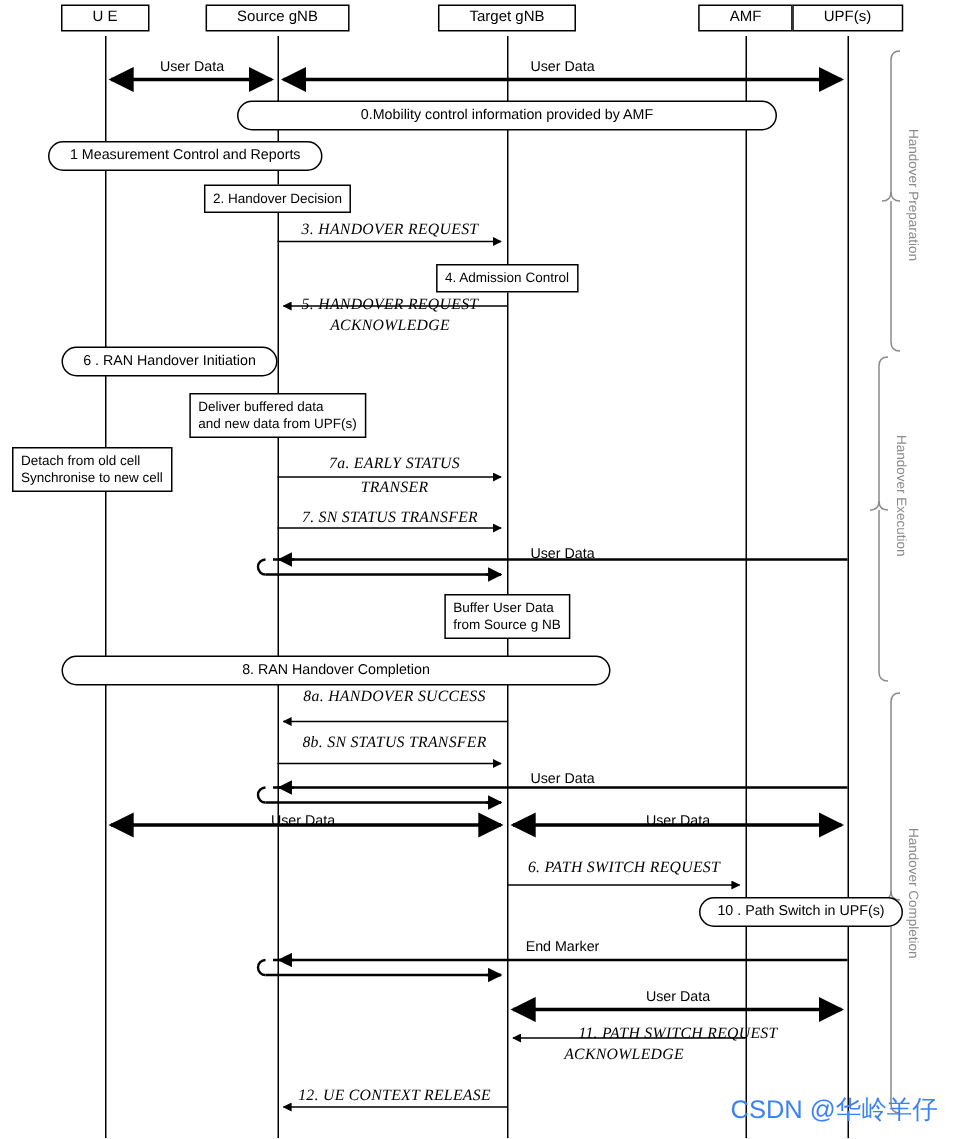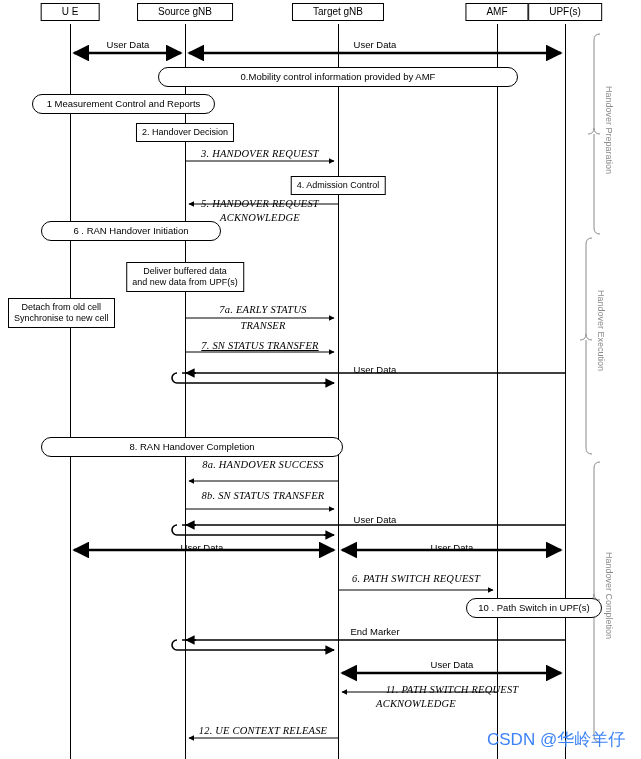--- a/index.html
+++ b/index.html
@@ -5,21 +5,21 @@
   html,body{margin:0;padding:0;background:#ffffff;}
   body{width:641px;height:759px;font-family:"Liberation Sans",sans-serif;color:#000;}
   #canvas{position:relative;width:641px;height:759px;overflow:hidden;background:#fff;}
 
   .lifeline{position:absolute;width:1px;background:#000;}
   .actor-box{position:absolute;border:1px solid #000;background:#fff;
              font-size:10px;line-height:12px;padding:2px 20px;white-space:nowrap;
              transform:translateX(-50%);text-align:center;}
 
   .note{position:absolute;border:1px solid #000;background:#fff;font-size:9px;
-        line-height:11px;padding:3px 5px;text-align:center;white-space:nowrap;
+        line-height:11px;padding:3px 5px;text-align:left;white-space:nowrap;
         transform:translateX(-50%);z-index:5;}
   .note.left{transform:none;}
 
   .stadium{position:absolute;border:1px solid #000;background:#fff;border-radius:999px;
            font-size:9.5px;line-height:12px;padding:3px 5px;text-align:center;
            white-space:nowrap;z-index:6;}
 
   .msg-label{position:absolute;font-size:9.5px;line-height:11px;white-space:nowrap;
              text-align:center;transform:translateX(-50%);z-index:4;background:transparent;}
   .msg-label.italic{font-family:"Liberation Serif",serif;font-style:italic;
@@ -153,21 +153,21 @@
   <div class="msg-label" style="left:375px;top:39px;">User Data</div>
 
   <div class="msg-label italic" style="left:260px;top:148px;">3. HANDOVER REQUEST</div>
 
   <div class="msg-label italic" style="left:260px;top:198px;">5. HANDOVER REQUEST</div>
   <div class="msg-label italic" style="left:260px;top:212px;">ACKNOWLEDGE</div>
 
   <div class="msg-label italic" style="left:263px;top:304px;">7a. EARLY STATUS</div>
   <div class="msg-label italic" style="left:263px;top:320px;">TRANSER</div>
 
-  <div class="msg-label italic" style="left:260px;top:340px;text-decoration:underline;">7. SN STATUS TRANSFER</div>
+  <div class="msg-label italic" style="left:260px;top:340px;">7. SN STATUS TRANSFER</div>
 
   <div class="msg-label" style="left:375px;top:364px;">User Data</div>
 
   <div class="msg-label italic" style="left:263px;top:459px;">8a. HANDOVER SUCCESS</div>
   <div class="msg-label italic" style="left:263px;top:490px;">8b. SN STATUS TRANSFER</div>
 
   <div class="msg-label" style="left:375px;top:514px;">User Data</div>
 
   <div class="msg-label" style="left:202px;top:542px;">User Data</div>
   <div class="msg-label" style="left:452px;top:542px;">User Data</div>
@@ -184,32 +184,36 @@
   <div class="msg-label italic" style="left:263px;top:725px;">12. UE CONTEXT RELEASE</div>
 
   <div class="stadium" style="left:158px;top:67px;width:360px;box-sizing:border-box;">0.Mobility control information provided by AMF</div>
 
   <div class="stadium" style="left:32px;top:94px;width:183px;box-sizing:border-box;">1 Measurement Control and Reports</div>
 
   <div class="note" style="left:185px;top:123px;">2. Handover Decision</div>
 
   <div class="note" style="left:338px;top:176px;">4. Admission Control</div>
 
-  <div class="stadium" style="left:41px;top:221px;width:180px;box-sizing:border-box;">6 . RAN Handover Initiation</div>
+  <div class="stadium" style="left:41px;top:231px;width:144px;box-sizing:border-box;">6 . RAN Handover Initiation</div>
 
   <div class="note" style="left:185px;top:262px;">
     <div>Deliver buffered data</div>
     <div>and new data from UPF(s)</div>
   </div>
 
   <div class="note left" style="left:8px;top:298px;">
     <div>Detach from old cell</div>
     <div>Synchronise to new cell</div>
   </div>
 
-
-  <div class="stadium" style="left:41px;top:437px;width:302px;box-sizing:border-box;">8. RAN Handover Completion</div>
+  <div class="note" style="left:338px;top:396px;">
+    <div>Buffer User Data</div>
+    <div>from Source g NB</div>
+  </div>
+
+  <div class="stadium" style="left:41px;top:437px;width:366px;box-sizing:border-box;">8. RAN Handover Completion</div>
 
   <div class="stadium" style="left:466px;top:598px;width:136px;box-sizing:border-box;">10 . Path  Switch in UPF(s)</div>
 
   <div class="watermark" style="left:487px;top:728px;">CSDN @华岭羊仔</div>
 
 </div>
 
 </body></html>

